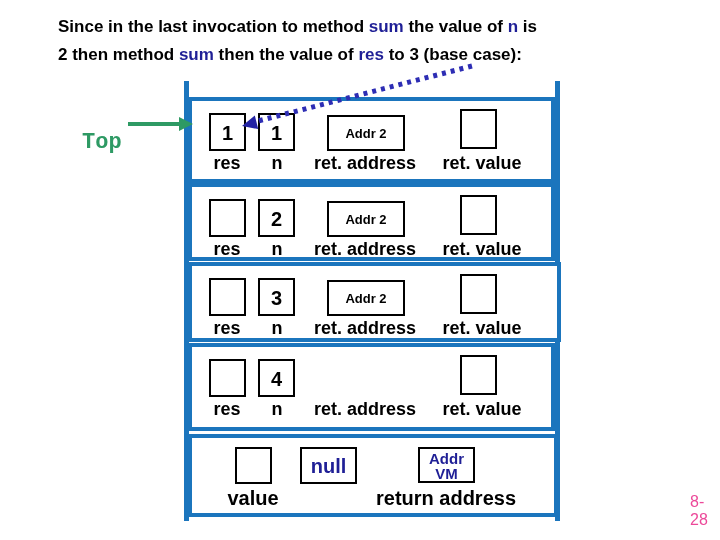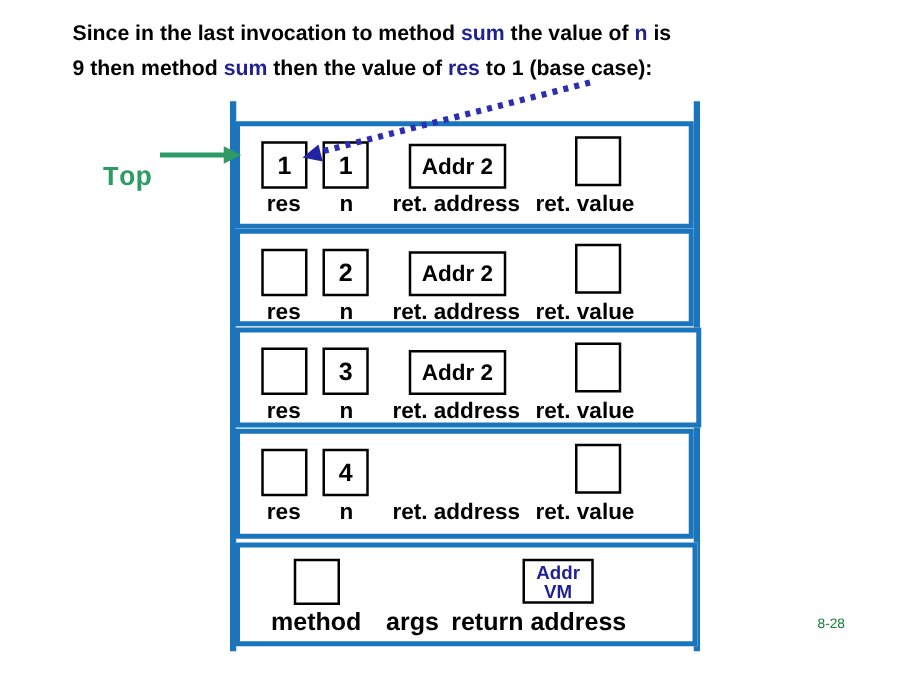--- a/index.html
+++ b/index.html
@@ -30,55 +30,55 @@
   .f3{top:262px;height:80px;width:373px;}
   .f4{top:343px;height:88px;}
   .f5{top:434px;height:83px;width:370px;}
   .vbox{
     position:absolute;box-sizing:border-box;border:2px solid #000;background:#fff;
     text-align:center;font-weight:bold;font-size:20px;color:#000;
   }
   
   .b-res{left:17px;top:12px;width:37px;height:38px;line-height:36px;}
   .b-n{left:66px;top:12px;width:37px;height:38px;line-height:36px;}
-  .b-addr{left:135px;top:14px;width:78px;height:36px;line-height:33px;font-size:18px;}
+  .b-addr{left:135px;top:14px;width:78px;height:36px;line-height:33px;font-size:13px;}
   .b-rv{left:268px;top:8px;width:37px;height:40px;line-height:38px;}
   .flabel{
     position:absolute;top:52px;text-align:center;
     font-weight:bold;font-size:18px;color:#000;white-space:nowrap;
   }
   .l-res{left:7px;width:56px;}
   .l-n{left:57px;width:56px;}
   .l-addr{left:111px;width:124px;}
-  .l-rv{left:218px;width:116px;}
+  .l-rv{left:232px;width:116px;}
   
   .b-result{left:43px;top:9px;width:37px;height:37px;line-height:35px;}
   .b-args{left:108px;top:9px;width:57px;height:37px;line-height:35px;color:#1f1f96;}
   .b-ram{left:226px;top:9px;width:57px;height:36px;line-height:15px;
          font-size:15px;color:#1f1f96;padding-top:2px;}
   .blabel{
     position:absolute;top:49px;text-align:center;
     font-weight:bold;font-size:20px;color:#000;white-space:nowrap;
   }
   .l-result{left:21px;width:80px;}
   .l-args{left:98px;width:80px;}
-  .l-ram{left:149px;width:180px;}
+  .l-ram{left:164px;width:180px;}
   .arrow-layer{
     position:absolute;left:0;top:0;width:720px;height:540px;
     pointer-events:none;z-index:10;
   }
   .page-num{
-    position:absolute;left:654px;top:493px;
-    font-size:11px;color:#15803d;
+    position:absolute;left:690px;top:493px;
+    font-size:16px;color:#ec4899;
   }
 </style>
 </head>
 <body>
 
-<p class="title"><span>Since in the last invocation to method </span><span class="nv">sum</span><span> the value of </span><span class="nv">n</span><span> is</span><br><span>9 then method </span><span class="nv">sum</span><span> then the value of </span><span class="nv">res</span><span> to 1 (base case):</span></p>
+<p class="title"><span>Since in the last invocation to method </span><span class="nv">sum</span><span> the value of </span><span class="nv">n</span><span> is</span><br><span>2 then method </span><span class="nv">sum</span><span> then the value of </span><span class="nv">res</span><span> to 3 (base case):</span></p>
 
 <div class="top-label">Top</div>
 
 <div class="outer-line outer-left"></div>
 <div class="outer-line outer-right"></div>
 
 <div class="frame f1">
   <div class="vbox b-res">1</div>
   <div class="vbox b-n">1</div>
   <div class="vbox b-addr">Addr 2</div>
@@ -116,23 +116,23 @@
   <div class="vbox b-n">4</div>
   <div class="vbox b-rv"></div>
   <div class="flabel l-res">res</div>
   <div class="flabel l-n">n</div>
   <div class="flabel l-addr">ret. address</div>
   <div class="flabel l-rv">ret. value</div>
 </div>
 
 <div class="frame f5">
   <div class="vbox b-result"></div>
+  <div class="vbox b-args">null</div>
   <div class="vbox b-ram"><span>Addr</span><br><span>VM</span></div>
-  <div class="blabel l-result">method</div>
-  <div class="blabel l-args">args</div>
+  <div class="blabel l-result">value</div>
   <div class="blabel l-ram">return address</div>
 </div>
 
 <svg class="arrow-layer" viewBox="0 0 720 540">
 
   <g>
     <line x1="128" y1="124" x2="180" y2="124" stroke="#2e9a64" stroke-width="4"></line>
     <polygon points="179,117 179,131 193,124" fill="#2e9a64"></polygon>
   </g>
 

